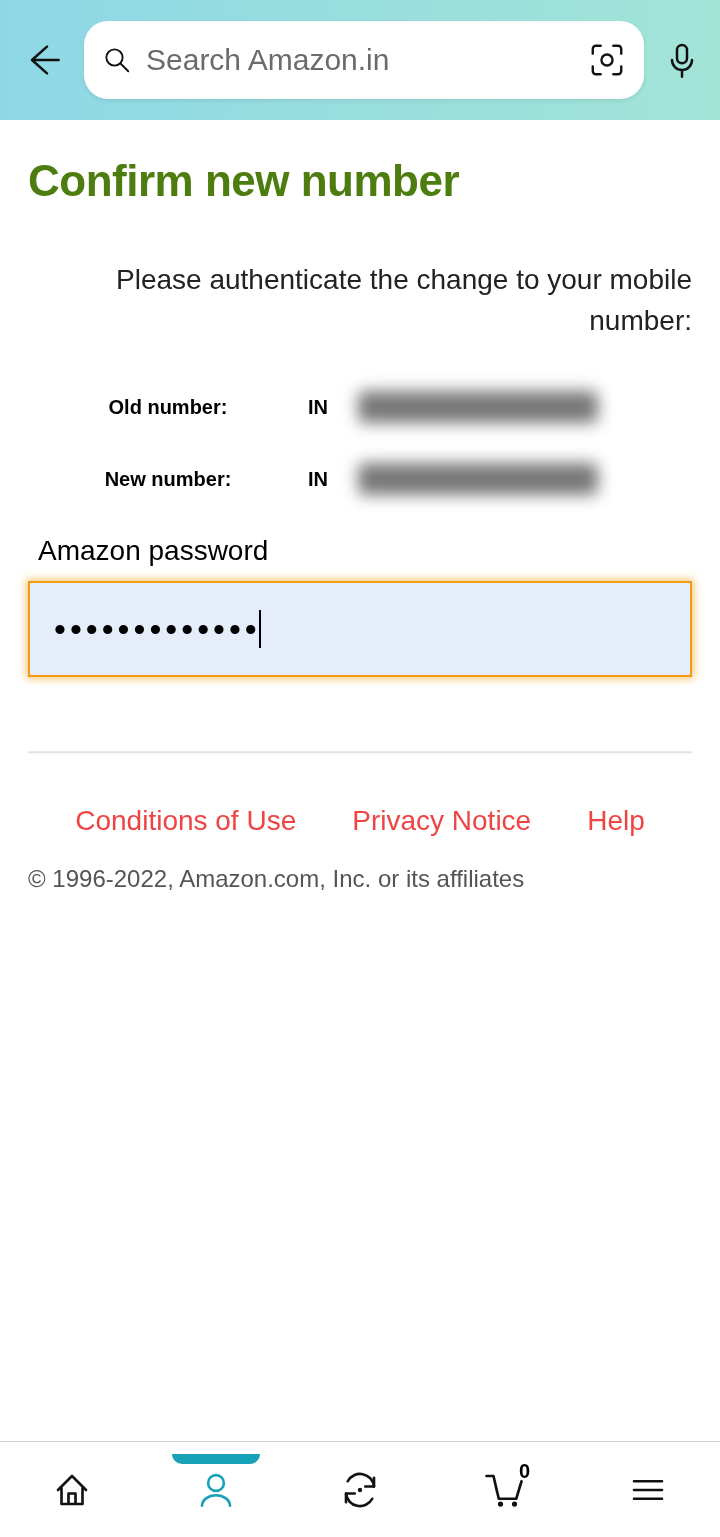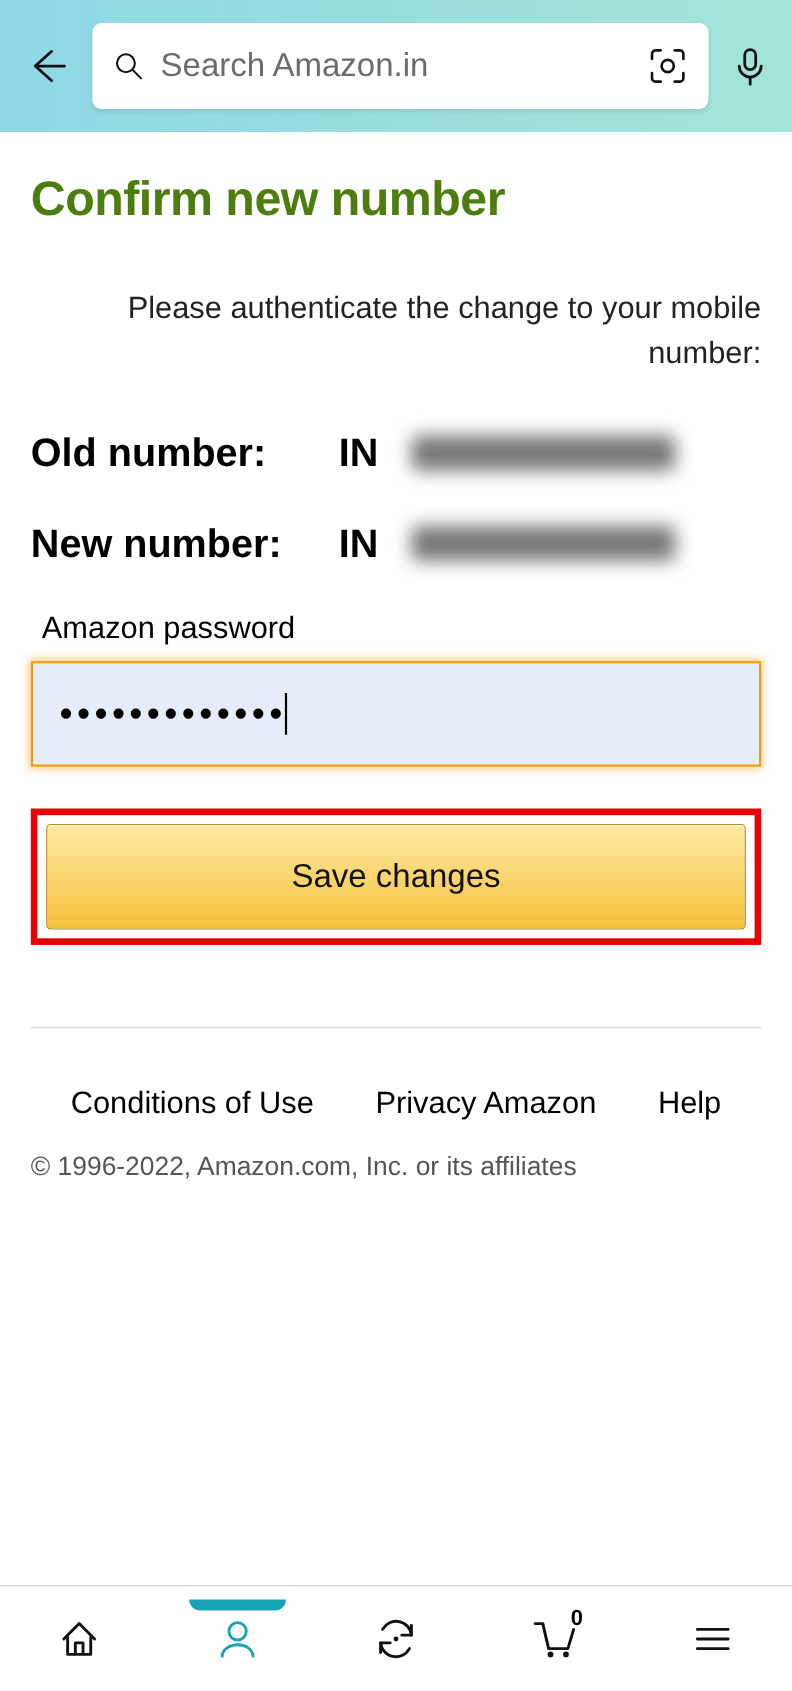--- a/index.html
+++ b/index.html
@@ -8,39 +8,39 @@
 
   
   .header {
     height: 120px;
     background: linear-gradient(90deg, #8ed8e6 0%, #a3e4d7 100%);
     display:flex; align-items:center; padding:0 18px; gap:18px;
   }
   .back-btn { width:48px; height:48px; display:flex; align-items:center; justify-content:center; }
   .back-btn svg { width:40px; height:40px; }
   .search-wrap {
-    flex:1; background:#fff; border-radius:8px; height:78px;
+    flex:1; background:#fff; border-radius:24px; height:78px;
     display:flex; align-items:center; padding:0 18px; gap:14px;
     box-shadow: 0 2px 4px rgba(0,0,0,0.08);
   }
   .search-wrap .mag { width:30px; height:30px; }
   .search-input {
     flex:1; border:none; outline:none; font-size:30px; color:#666;
     background:transparent;
   }
   .search-input::placeholder { color:#6b6b6b; }
   .lens-icon { width:38px; height:38px; }
   .mic { width:40px; height:40px; display:flex; align-items:center; justify-content:center; }
 
   
   .main { padding: 36px 28px 0 28px; }
   h1 { font-size:44px; font-weight:700; color:#4d7c0f; margin-bottom:54px; letter-spacing:-0.5px;}
   .instr { font-size:28px; color:#222; line-height:1.45; margin-bottom:50px;text-align:right; }
 
-  .row { display:flex; align-items:center; margin-bottom:40px; font-size:36px; }
+  .row { display:flex; align-items:center; margin-bottom:40px; font-size:20px;text-align:center; }
   .row .lbl { width:280px; font-weight:700; }
   .row .cc { font-weight:700; margin-right:24px; }
   .blur {
     display:inline-block; width:240px; height:32px; background:#777;
     filter: blur(8px); border-radius:6px; margin-left:6px;
   }
 
   .pw-label { font-size:28px; font-weight:400; margin:20px 0 14px 10px; }
   .pw-box {
     width:100%; height:96px; background:#e6edfa;
@@ -55,21 +55,21 @@
     width:100%; height:96px;
     background: linear-gradient(#fde9a4, #f5c13a);
     border:1px solid #b68a1f; border-radius:4px;
     font-size:30px; color:#111; cursor:pointer;
     box-shadow: inset 0 1px 0 rgba(255,255,255,.6);
   }
 
   
   .divider { height:2px; background:linear-gradient(#eee,#ddd); margin:74px 0 52px 0; box-shadow:0 1px 2px rgba(0,0,0,.04);}
   .links { display:flex; justify-content:center; gap:56px; font-size:28px; }
-  .links a { color:#000000; text-decoration:none; }
+  .links a { color:#ef4444; text-decoration:none; }
   .copyright { text-align:left; font-size:24px; color:#555; margin-top:28px; }
 
   
   .spacer { flex:1; }
   .bottom-nav {
     height:96px; border-top:1px solid #d0d0d0;
     display:flex; justify-content:space-around; align-items:center;
     position:relative;
   }
   .nav-item { width:60px; height:60px; display:flex; align-items:center; justify-content:center; position:relative;}
@@ -122,28 +122,25 @@
     <span class="cc">IN</span>
     <span class="blur"></span>
   </div>
 
   <div class="pw-label">Amazon password</div>
   <div class="pw-box">
     <span class="pw-dots">•••••••••••••</span>
       <span class="cursor"></span>
   </div>
 
-  <div class="save-wrap">
-    <button class="save-btn">Save changes</button>
-  </div>
 
   <div class="divider"></div>
   <div class="links">
     <a href="#">Conditions of Use</a>
-    <a href="#">Privacy Amazon</a>
+    <a href="#">Privacy Notice</a>
     <a href="#">Help</a>
   </div>
   <div class="copyright">© 1996-2022, Amazon.com, Inc. or its affiliates</div>
 </div>
 
 <div class="spacer"></div>
 
 <div class="bottom-nav">
   <div class="nav-item">
     <svg viewBox="0 0 48 48">

